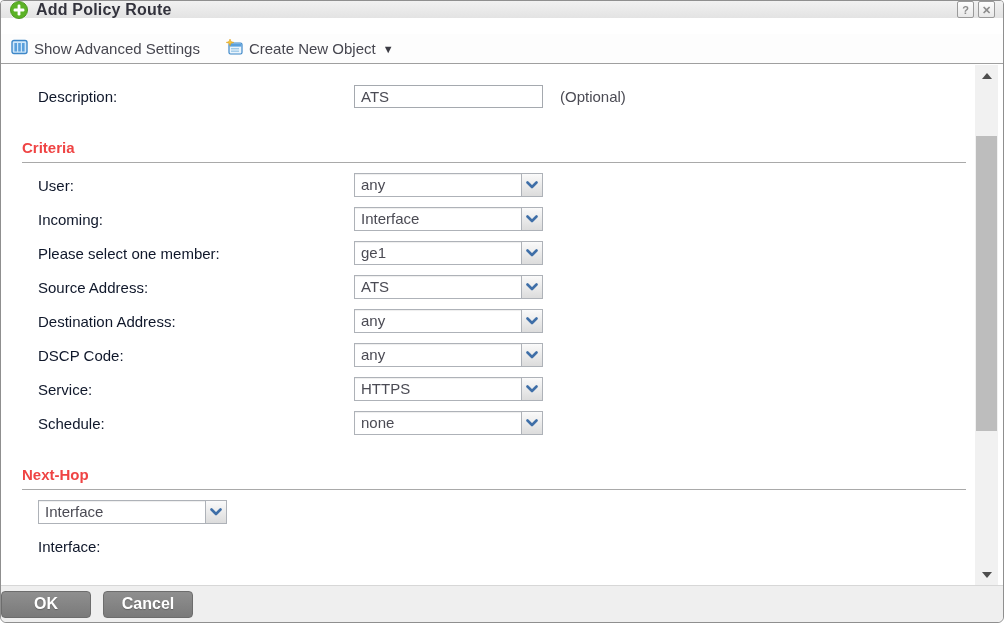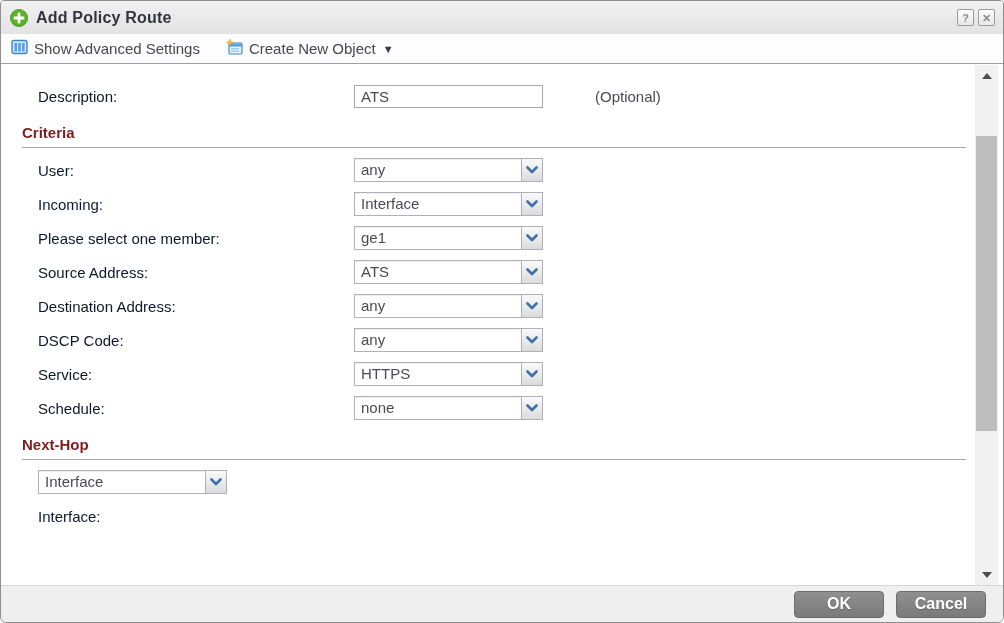--- a/index.html
+++ b/index.html
@@ -6,21 +6,21 @@
   html,body { width:1004px; height:623px; background:#fff; font-family:"Liberation Sans", sans-serif; }
 
   .dialog {
     position:relative; width:1004px; height:623px;
     border:1px solid #8f8f8f; border-radius:4px 4px 6px 6px;
     background:#fff; overflow:hidden;
   }
 
   
   .titlebar {
-    position:absolute; top:0; left:0; right:0; height:33px;
+    position:absolute; top:0; left:0; right:0; height:17px;
     background:linear-gradient(#f1f1f1,#e3e3e3);
     display:flex; align-items:center; padding:0 8px;
   }
   .plus-icon { width:20px; height:20px; margin-right:7px; flex:0 0 auto; }
   .title { font-size:16px; font-weight:bold; color:#33333d; letter-spacing:.2px; }
   .winbtns { margin-left:auto; display:flex; gap:4px; }
   .winbtn {
     width:17px; height:17px; border:1px solid #9a9a9a; border-radius:2px;
     background:linear-gradient(#fdfdfd,#e8e8e8); color:#8b8b8b;
     font-size:11px; font-weight:bold; line-height:14px; text-align:center; cursor:pointer;
@@ -38,29 +38,29 @@
 
   
   .content {
     position:absolute; top:64px; left:1px; right:1px; bottom:37px;
     background:#fff; overflow:hidden;
   }
   .form { padding:19px 0 0 20px; width:944px; }
 
   .row { display:flex; align-items:center; height:24px; margin-top:10px; padding-left:16px; }
   .row .lbl { width:316px; font-size:15px; color:#0f172a; }
-  .optional { margin-left:52px; font-size:15px; color:#4b4b54; }
+  .optional { margin-left:17px; font-size:15px; color:#4b4b54; }
 
   .txtinput {
     width:189px; height:23px; border:1px solid #a5a9af; background:#fff;
     font-size:15px; color:#4b4b54; padding:0 6px;
     font-family:"Liberation Sans", sans-serif; outline:none;
   }
 
-  .section-title { margin-top:16px; font-size:15px; font-weight:bold; color:#7f1d1d; height:20px; }
+  .section-title { margin-top:31px; font-size:15px; font-weight:bold; color:#ef4444; height:20px; }
   .section-rule { border:0; border-top:1px solid #a9a9a9; margin-top:3px; width:944px; }
 
   .dropdown {
     width:189px; height:24px; border:1px solid #aeb2b8; background:#fff;
     display:flex; align-items:stretch; cursor:pointer;
     box-shadow:inset 0 1px 1px rgba(0,0,0,.07);
   }
   .dd-value { flex:1; font-size:15px; color:#4b4b54; padding:2px 0 0 6px; white-space:nowrap; overflow:hidden; }
   .dd-btn {
     width:21px; flex:0 0 auto; border-left:1px solid #aeb2b8;
@@ -79,21 +79,21 @@
   }
   .sb-up { top:2px; } .sb-down { bottom:2px; }
   .tri-up { width:0; height:0; border-left:5px solid transparent; border-right:5px solid transparent; border-bottom:6px solid #4e4e4e; }
   .tri-down { width:0; height:0; border-left:5px solid transparent; border-right:5px solid transparent; border-top:6px solid #4e4e4e; }
   .sb-thumb { position:absolute; left:1px; right:1px; top:71px; height:295px; background:#bdbdbd; }
 
   
   .footer {
     position:absolute; left:0; right:0; bottom:0; height:37px;
     background:#efefef; border-top:1px solid #d7d7d7; border-radius:0 0 6px 6px;
-    display:flex; align-items:center; justify-content:flex-end; gap:12px; padding-right:17px;
+    display:flex; align-items:center; gap:12px; padding-right:17px;
   }
   .btn {
     min-width:90px; height:27px; border:1px solid #6d6d6d; border-radius:4px;
     background:linear-gradient(#8f8f8f,#7a7a7a); color:#fff; font-weight:bold; font-size:16px;
     font-family:"Liberation Sans", sans-serif; cursor:pointer; text-shadow:0 1px 1px rgba(0,0,0,.25);
   }
 </style>
 </head>
 <body>
 

